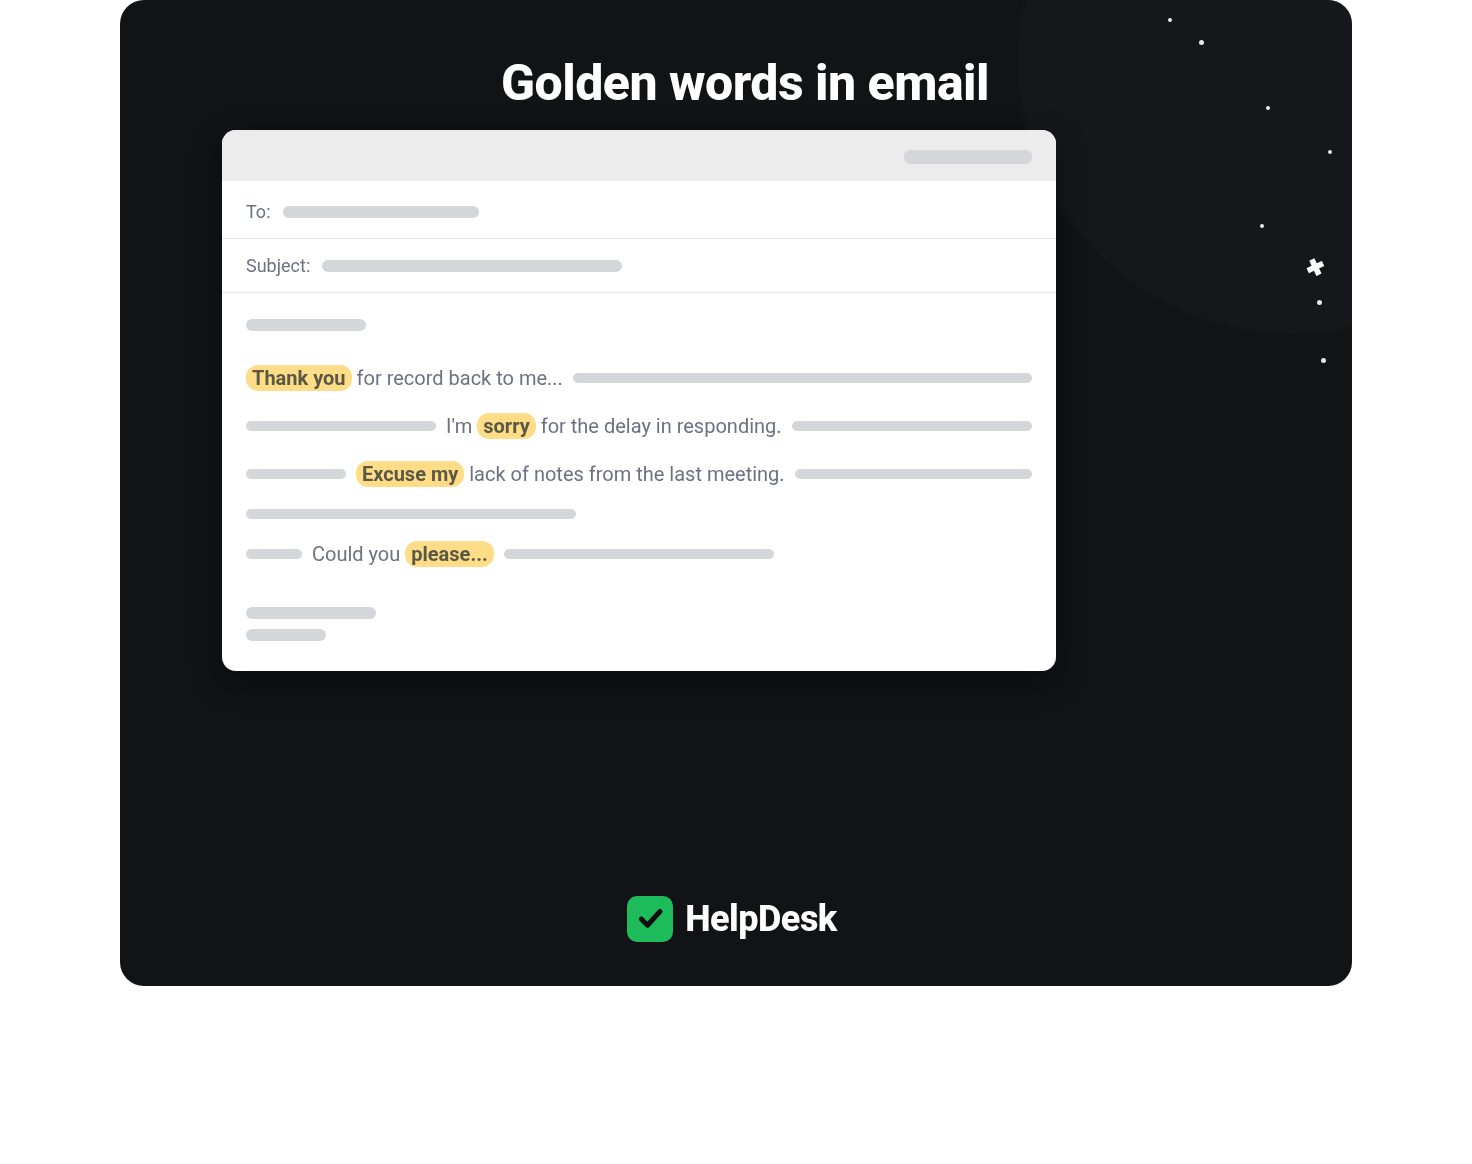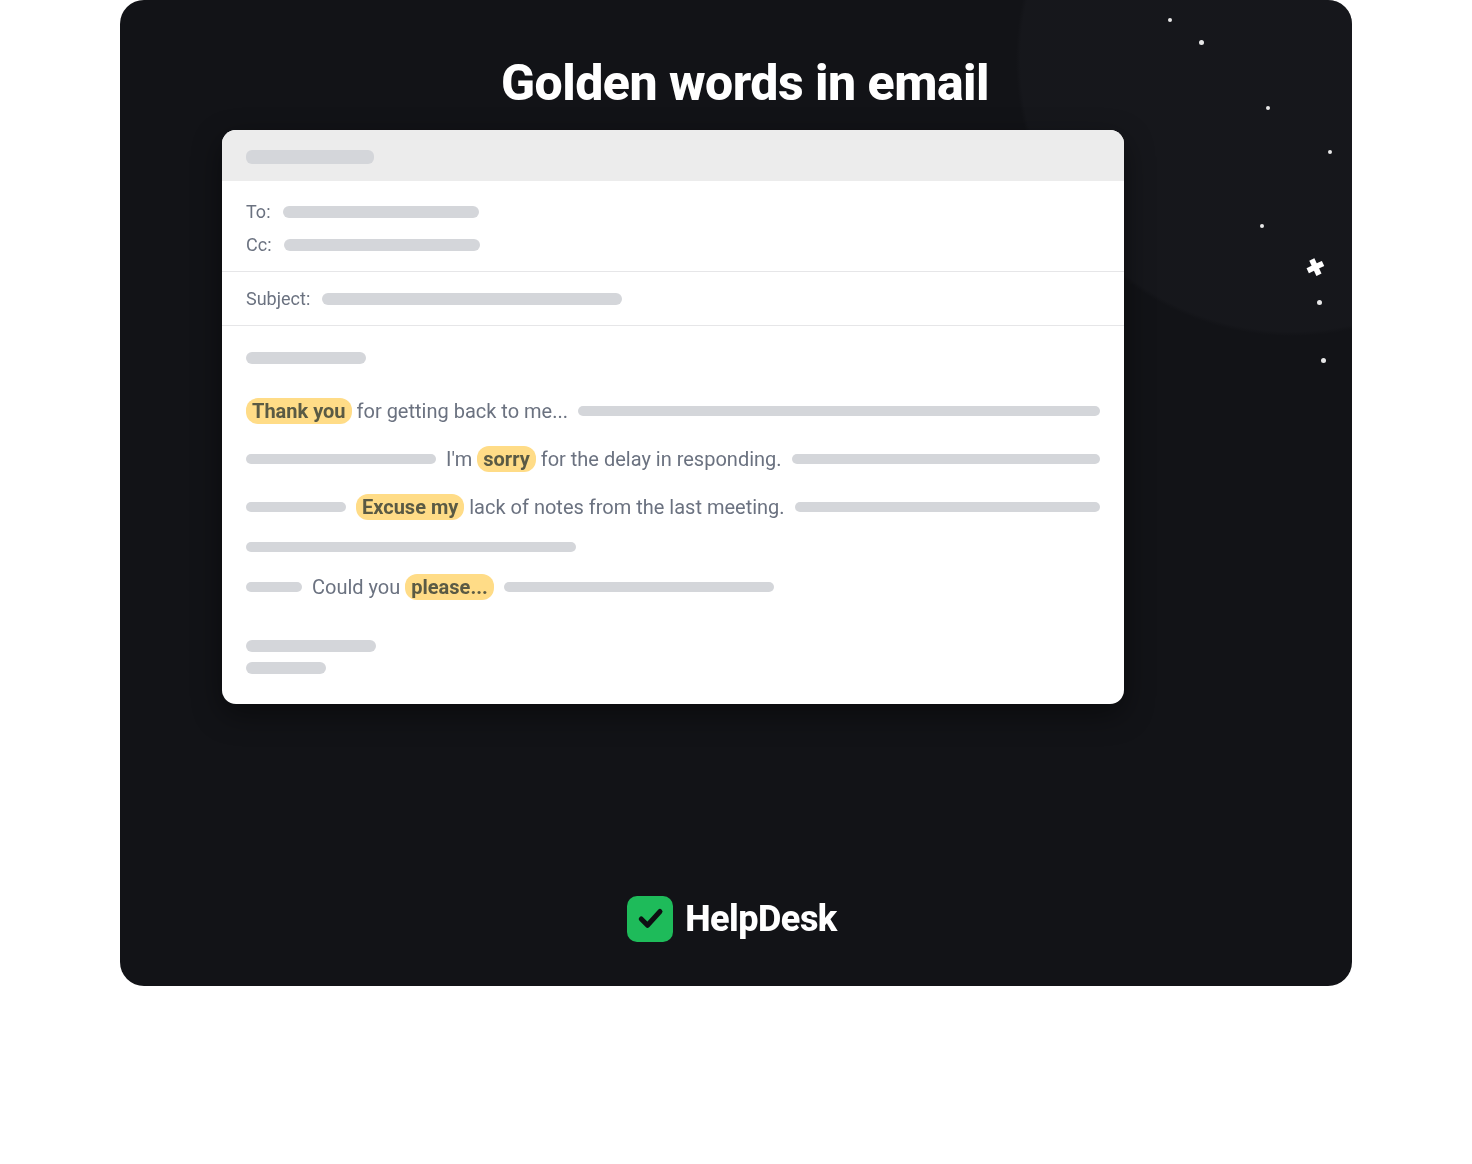--- a/index.html
+++ b/index.html
@@ -25,25 +25,26 @@
     font-weight: 800;
     font-size: 50px;
     letter-spacing: -0.5px;
     margin-top: 54px;
     margin-left: 18px;
   }
   .email-card {
     position: absolute;
     left: 102px;
     top: 130px;
-    width: 902px;
+    width: 834px;
     background: #fff;
     border-radius: 14px;
     box-shadow: 0 10px 30px rgba(0,0,0,0.45);
     overflow: hidden;
+    text-align: right;
   }
   .card-header {
     background: #ececec;
     padding: 16px 24px;
   }
   .ph { 
     background: #d4d6da;
     border-radius: 6px;
     display: inline-block;
     vertical-align: middle;
@@ -155,41 +156,37 @@
   <div class="email-card">
     <div class="card-header">
       <span class="ph" style="width:128px;height:14px"></span>
     </div>
 
     <div class="section" style="padding-top:14px">
       <div class="row">
         <span class="label">To:</span>
         <span class="ph" style="width:196px;height:12px"></span>
       </div>
-      <div class="row">
-        <span class="label">Cc:</span>
-        <span class="ph" style="width:196px;height:12px"></span>
-      </div>
     </div>
 
     <div class="section">
       <div class="row">
         <span class="label">Subject:</span>
         <span class="ph" style="width:300px;height:12px"></span>
       </div>
     </div>
 
     <div class="body-area">
       <div class="line" style="margin-bottom:34px">
         <span class="ph" style="width:120px;height:12px"></span>
       </div>
 
       <div class="line">
         <span>
-          <span class="hl">Thank you</span><span> for getting back to me...</span>
+          <span class="hl">Thank you</span><span> for record back to me...</span>
         </span>
         <span class="ph" style="flex:1;min-width:300px;height:10px"></span>
       </div>
 
       <div class="line">
         <span class="ph" style="width:190px;height:10px"></span>
         <span>
           <span>I'm </span><span class="hl">sorry</span><span> for the delay in responding.</span>
         </span>
         <span class="ph" style="flex:1;min-width:120px;height:10px"></span>

